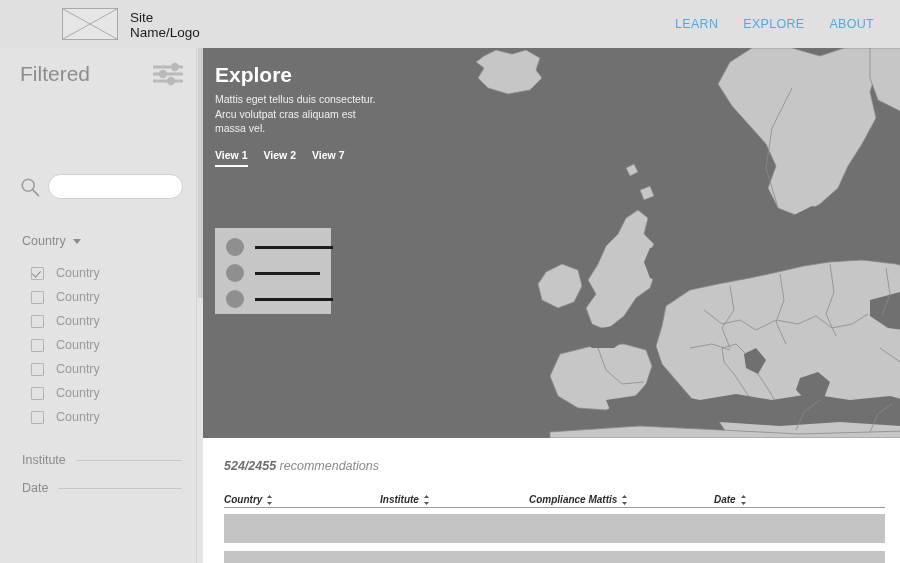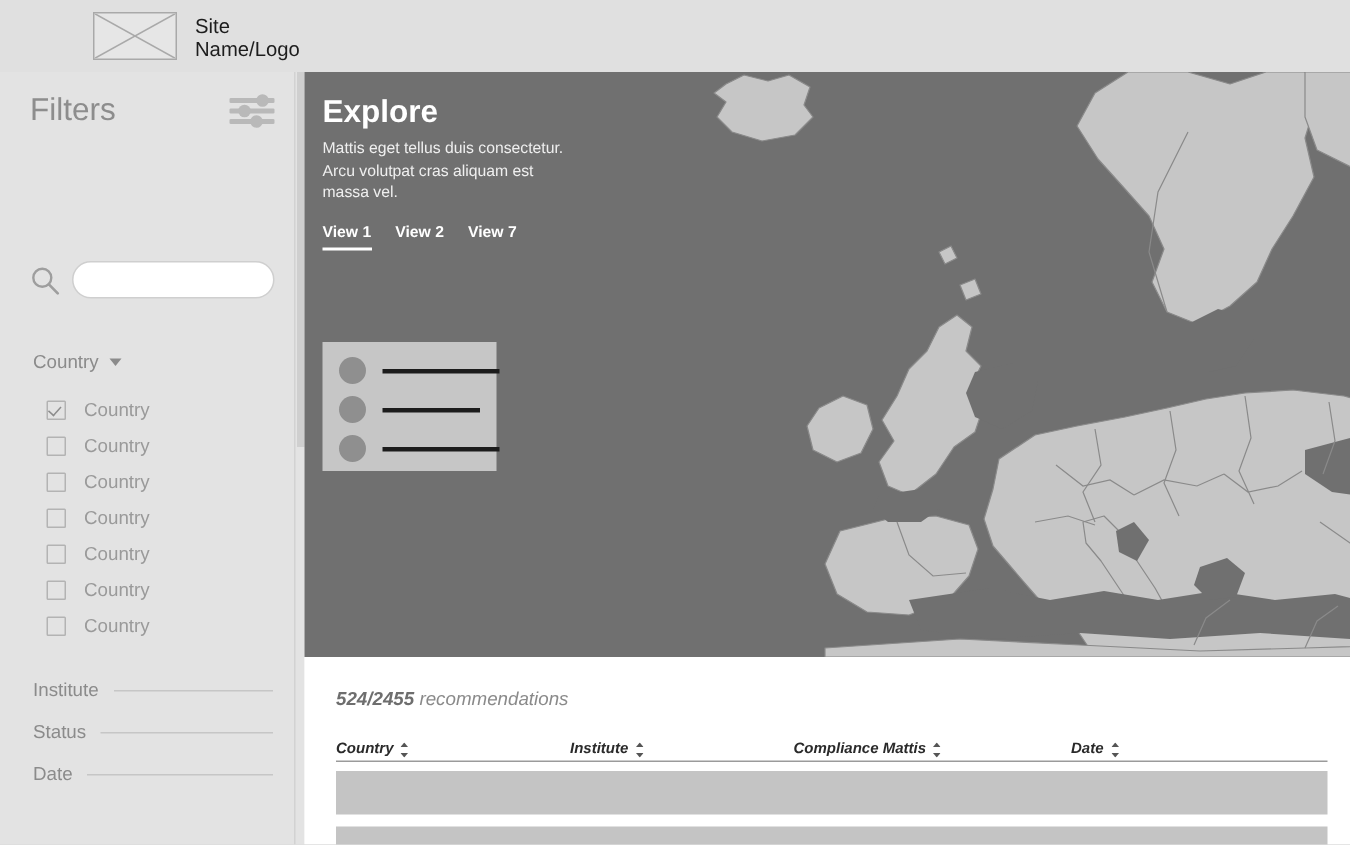--- a/index.html
+++ b/index.html
@@ -214,30 +214,35 @@
     <div class="brand">
       <div class="logo-box">
         <svg width="54" height="30" viewBox="0 0 54 30">
           <line x1="0" y1="0" x2="54" y2="30" stroke="#a9a9a9" stroke-width="1"></line>
           <line x1="54" y1="0" x2="0" y2="30" stroke="#a9a9a9" stroke-width="1"></line>
         </svg>
       </div>
       <div class="brand-name">Site
 Name/Logo</div>
     </div>
+    <div class="nav">
+      <span class="nav-link">LEARN</span>
+      <span class="nav-link">EXPLORE</span>
+      <span class="nav-link">ABOUT</span>
+    </div>
   </div>
 
   <div class="sidebar">
     <div class="sidebar-divider"></div>
     <div class="sb-scroll">
         <i></i>
       </div>
 
     <div class="filters-head">
-      <span class="filters-title">Filters</span>
+      <span class="filters-title">Filtered</span>
       <span class="tune-icon">
         <svg width="30" height="24" viewBox="0 0 30 24">
           <line x1="1" y1="5" x2="29" y2="5" stroke="#b9b9b9" stroke-width="3.2" stroke-linecap="round"></line>
           <circle cx="22" cy="5" r="4.2" fill="#b9b9b9"></circle>
           <line x1="1" y1="12" x2="29" y2="12" stroke="#b9b9b9" stroke-width="3.2" stroke-linecap="round"></line>
           <circle cx="10" cy="12" r="4.2" fill="#b9b9b9"></circle>
           <line x1="1" y1="19" x2="29" y2="19" stroke="#b9b9b9" stroke-width="3.2" stroke-linecap="round"></line>
           <circle cx="18" cy="19" r="4.2" fill="#b9b9b9"></circle>
         </svg>
       </span>
@@ -285,24 +290,20 @@
       </div>
       <div class="check-item">
         <span class="checkbox"></span>
         <span class="check-label">Country</span>
       </div>
     </div>
 
     <div class="meta-filters">
       <div class="meta-row">
         <span class="meta-label">Institute</span>
-        <span class="meta-line"></span>
-      </div>
-      <div class="meta-row">
-        <span class="meta-label">Status</span>
         <span class="meta-line"></span>
       </div>
       <div class="meta-row">
         <span class="meta-label">Date</span>
         <span class="meta-line"></span>
       </div>
     </div>
   </div>
 
   <div class="explore">

